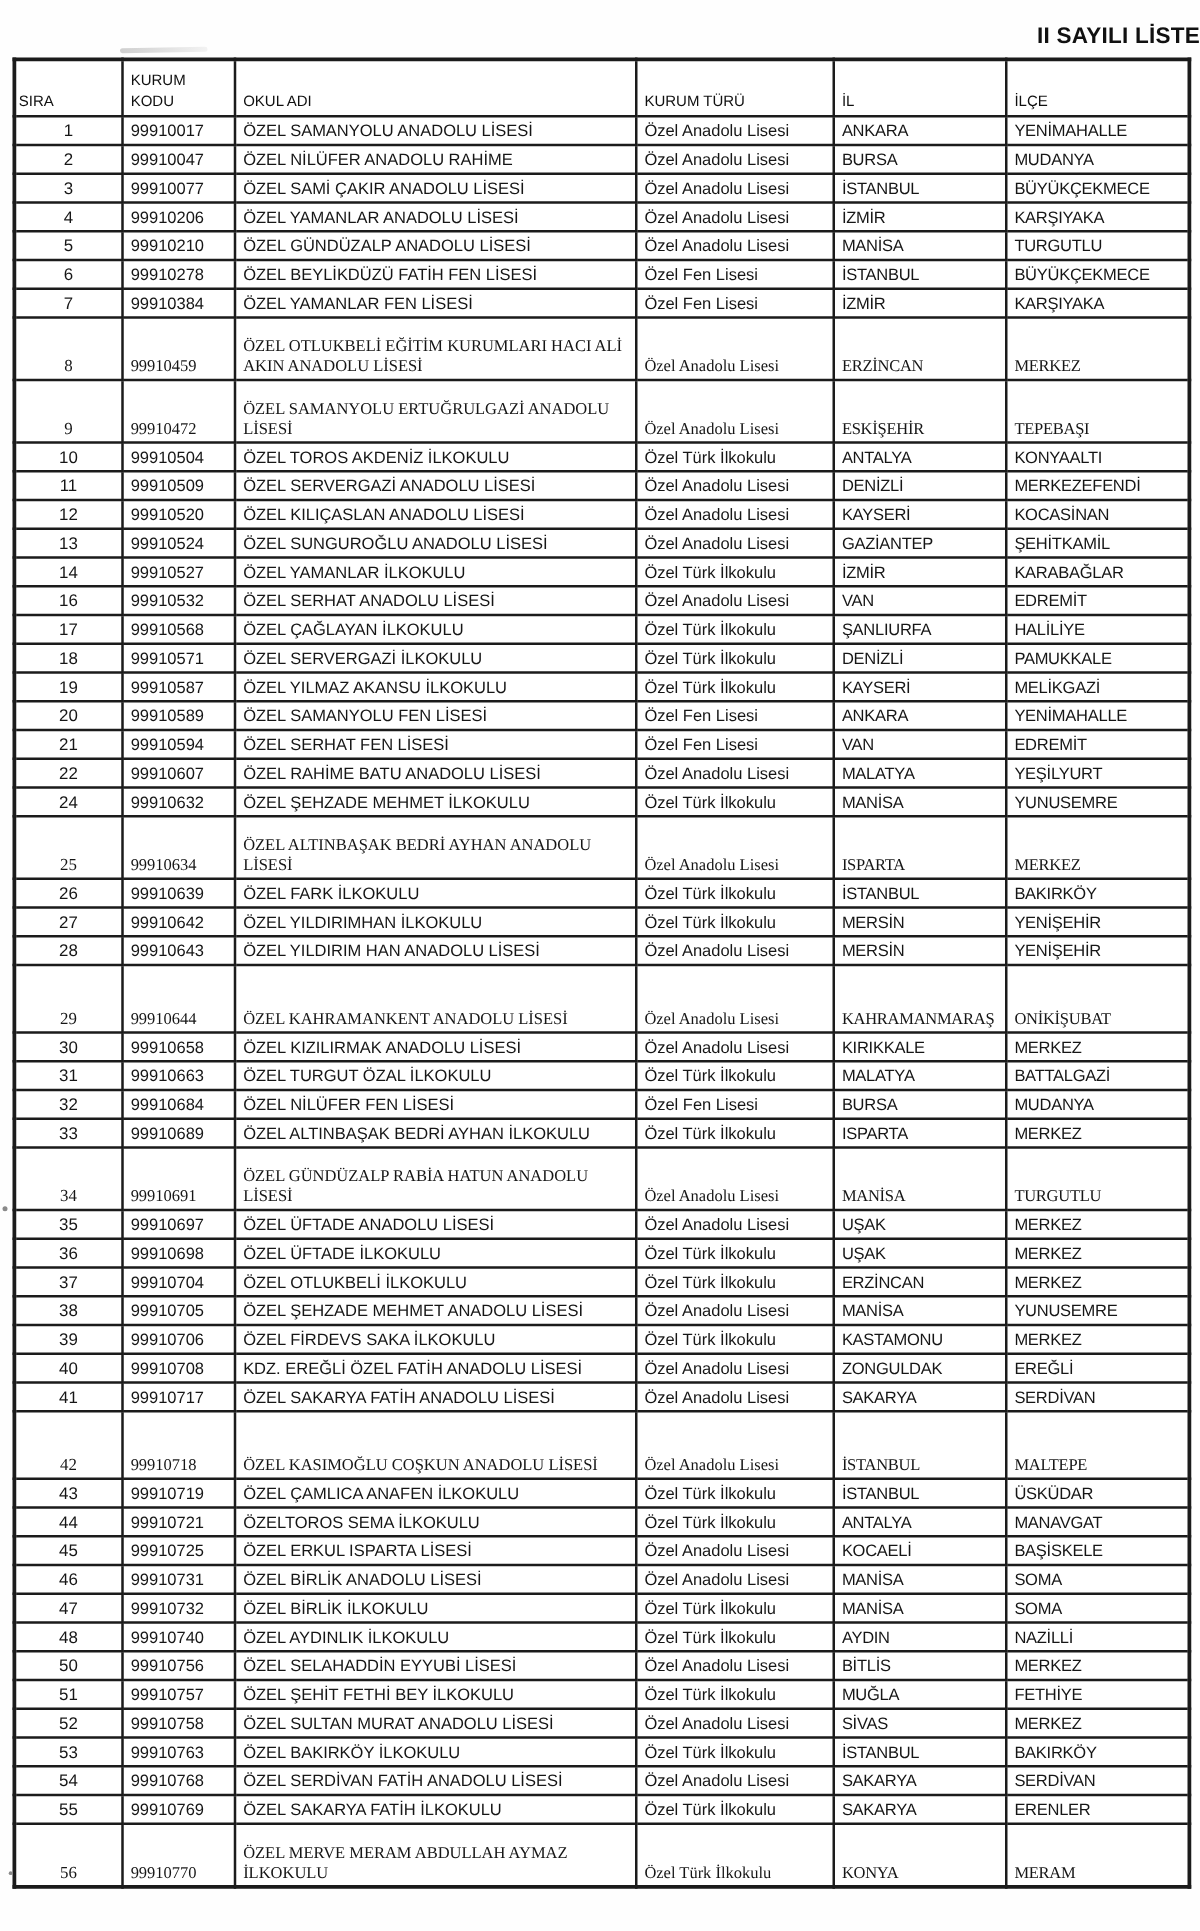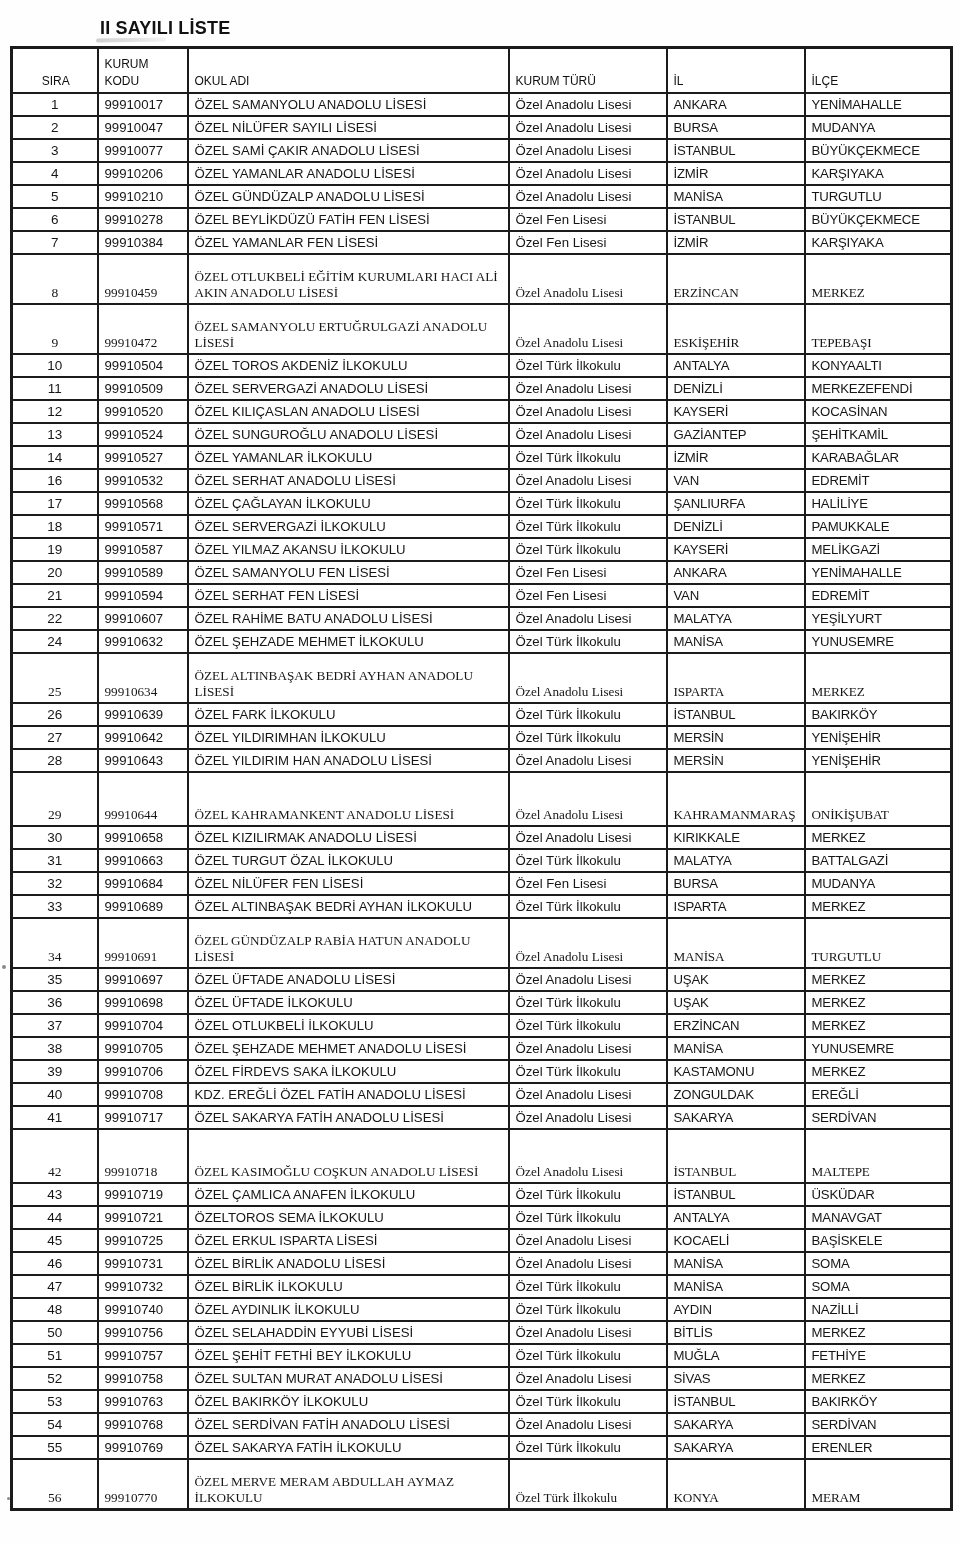--- a/index.html
+++ b/index.html
@@ -19,21 +19,21 @@
     height: 1545px;
     background: #fefefe;
   }
   .page-title {
     position: absolute;
     top: 18px;
     left: 0;
     width: 960px;
     padding-left: 100px;
     box-sizing: border-box;
-    text-align: left;
+    text-align: right;
     font-size: 18px;
     font-weight: 700;
     letter-spacing: 0.2px;
     color: #111111;
   }
   table.school-table {
     position: absolute;
     left: 10px;
     top: 46px;
     width: 940px;
@@ -50,21 +50,21 @@
   th {
     height: 40px;
     vertical-align: bottom;
     text-align: left;
     padding: 1px 4px 2px 6px;
     font-size: 12px;
     font-weight: 400;
     line-height: 17px;
     color: #101010;
   }
-  th.c-sira { text-align: center; padding-left: 2px; padding-right: 0; }
+  th.c-sira { text-align: left; padding-left: 2px; padding-right: 0; }
   td {
     height: 19px;
     vertical-align: bottom;
     padding: 0 4px 2px 6px;
     font-size: 13.2px;
     line-height: 16px;
     overflow: hidden;
     white-space: nowrap;
     color: #161616;
   }
@@ -117,21 +117,21 @@
           <td class="c-sira">1</td>
           <td class="c-kod">99910017</td>
           <td class="c-okul">ÖZEL SAMANYOLU ANADOLU LİSESİ</td>
           <td class="c-tur">Özel Anadolu Lisesi</td>
           <td class="c-il">ANKARA</td>
           <td class="c-ilce">YENİMAHALLE</td>
         </tr>
         <tr>
           <td class="c-sira">2</td>
           <td class="c-kod">99910047</td>
-          <td class="c-okul">ÖZEL NİLÜFER SAYILI LİSESİ</td>
+          <td class="c-okul">ÖZEL NİLÜFER ANADOLU RAHİME</td>
           <td class="c-tur">Özel Anadolu Lisesi</td>
           <td class="c-il">BURSA</td>
           <td class="c-ilce">MUDANYA</td>
         </tr>
         <tr>
           <td class="c-sira">3</td>
           <td class="c-kod">99910077</td>
           <td class="c-okul">ÖZEL SAMİ ÇAKIR ANADOLU LİSESİ</td>
           <td class="c-tur">Özel Anadolu Lisesi</td>
           <td class="c-il">İSTANBUL</td>

